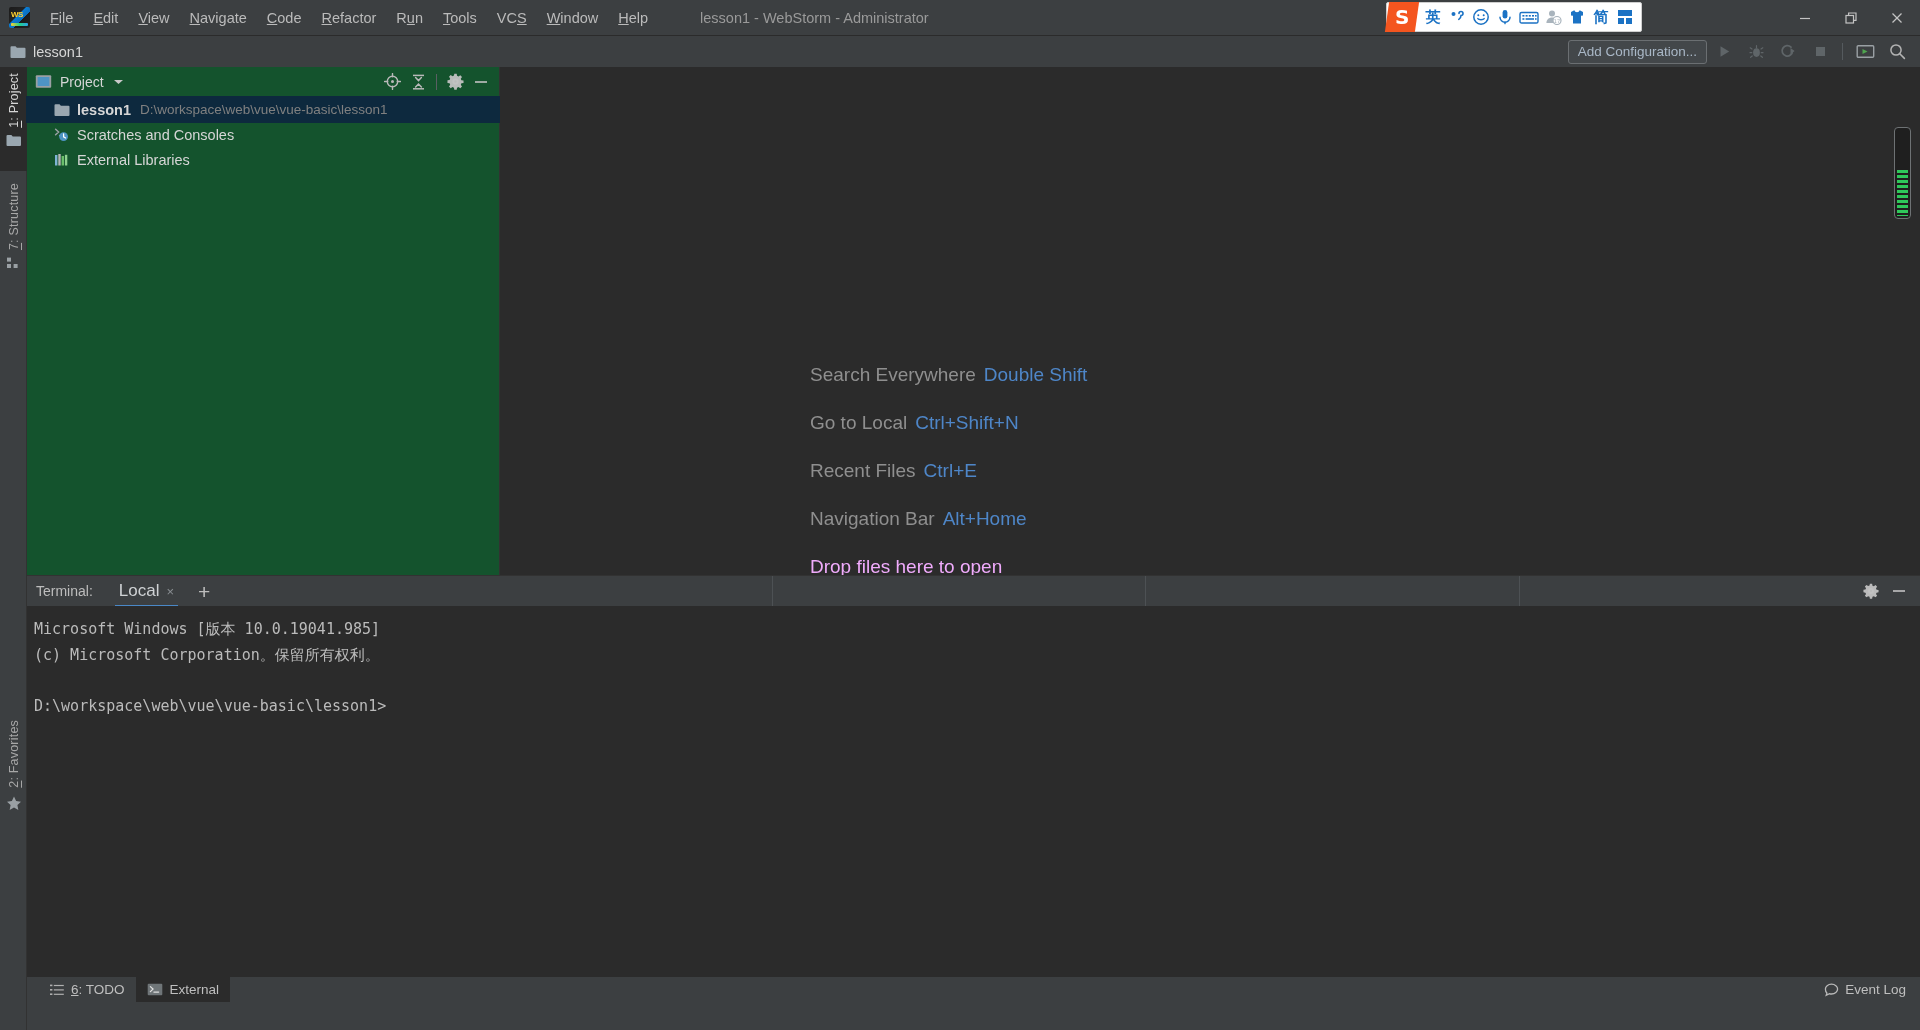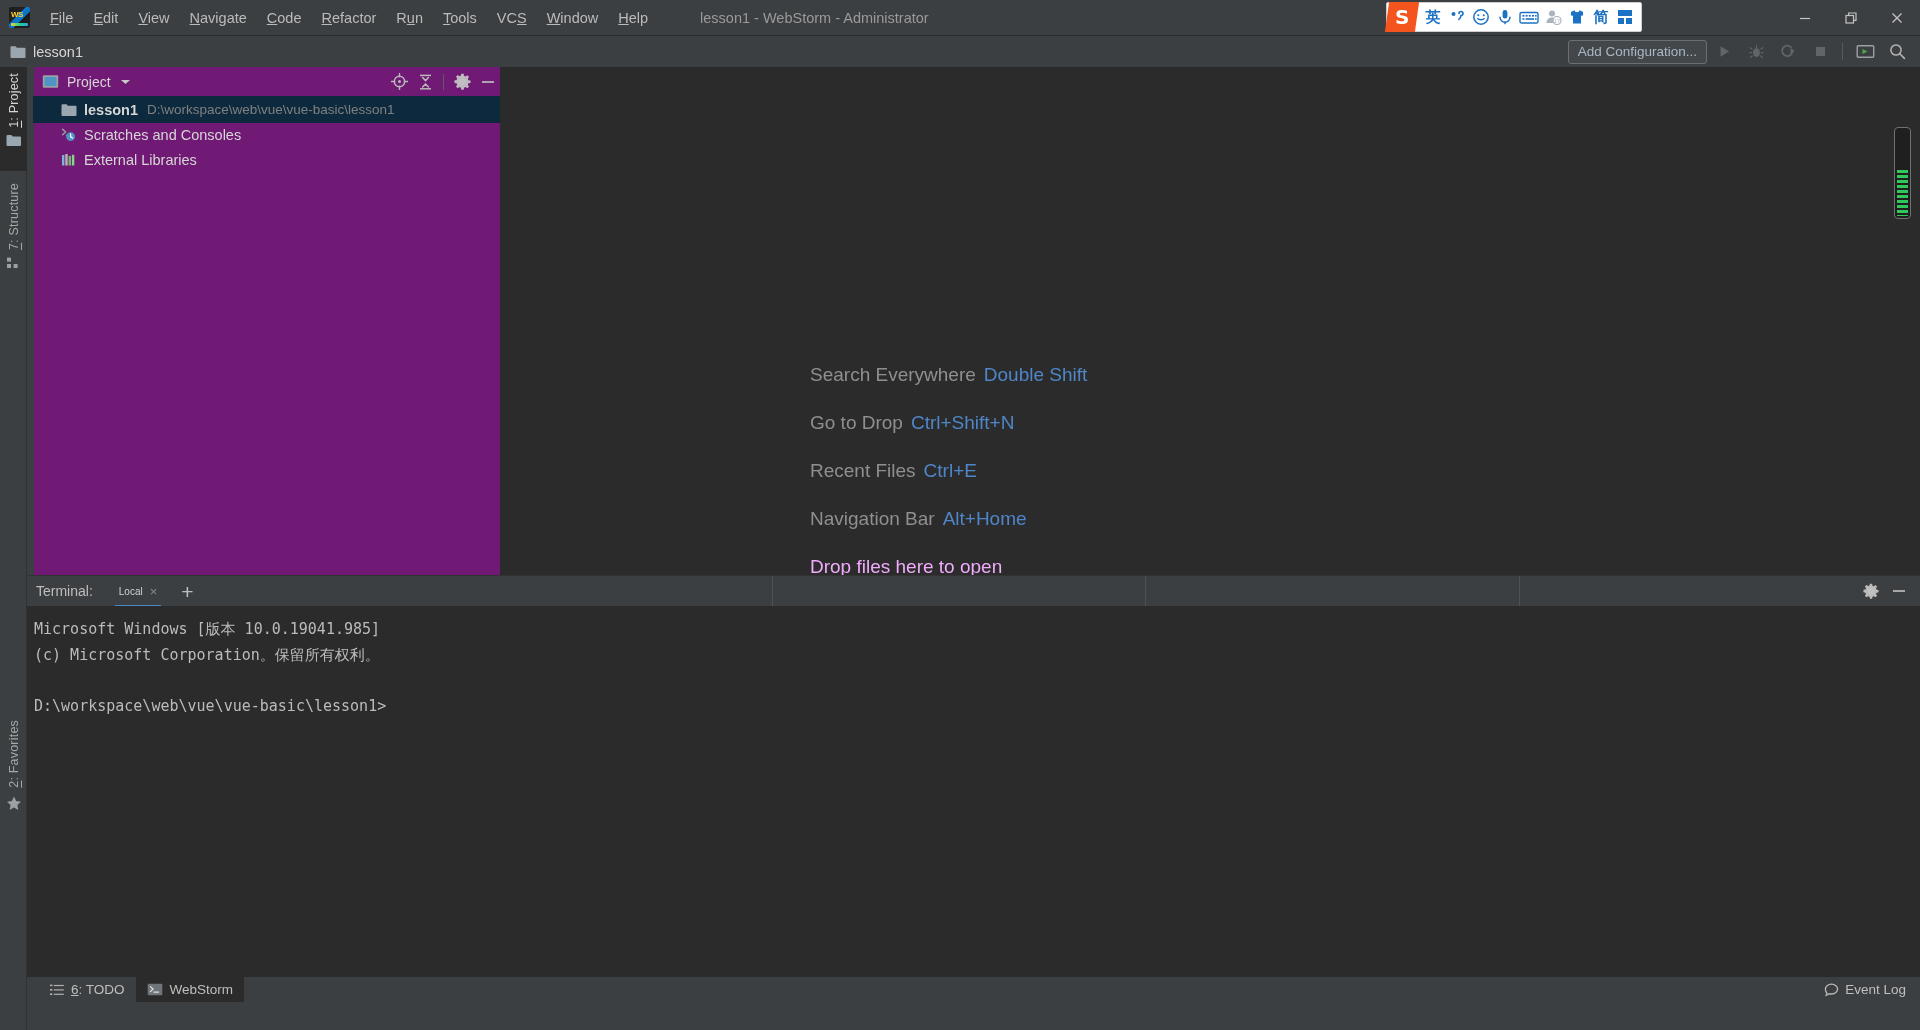--- a/index.html
+++ b/index.html
@@ -103,22 +103,22 @@
   .vtab .vlabel {
     writing-mode: vertical-rl; transform: rotate(180deg);
     font-size: 12.5px; color: #a7a7a7; white-space: nowrap; letter-spacing: .2px;
   }
   .vtab .vlabel .mn { text-decoration: underline; }
   .vtab.active { background: #2b2b2b; }
   .vtab.active .vlabel { color: #d6d6d6; }
 
   
   .project-panel {
-    position: absolute; left: 34px; top: 67px; width: 473px; height: 508px;
-    background: #701a75; border-right: 1px solid #323232;
+    position: absolute; left: 27px; top: 67px; width: 473px; height: 508px;
+    background: #14532d; border-right: 1px solid #323232;
   }
   .pp-header { height: 29px; display: flex; align-items: center; padding: 0 6px 0 8px; }
   .pp-title { color: #d6d6d6; font-size: 14px; margin-left: 8px; }
   .pp-actions { margin-left: auto; display: flex; align-items: center; gap: 2px; }
   .pp-ico { width: 24px; height: 24px; display:flex; align-items:center; justify-content:center; }
   .pp-vsep { width: 1px; height: 16px; background: #5a5f63; margin: 0 4px; }
 
   .tree { padding-top: 1px; }
   .tree-row {
     height: 25px; display: flex; align-items: center; padding-left: 27px; gap: 7px;
@@ -154,21 +154,21 @@
     height: 31px; background: #3c3f41; display: flex; align-items: center;
     border-top: 1px solid #323232;
     position: relative;
   }
   .term-colsep { position: absolute; top: 0; bottom: 0; width: 1px; background: #4d5154; }
   .term-label { color: #bdbdbd; font-size: 14px; margin-left: 9px; }
   .term-tab {
     margin-left: 22px; height: 31px; display: flex; align-items: center; gap: 7px;
     position: relative; padding: 0 4px;
   }
-  .term-tab .tt-name { color: #cfd2d4; font-size: 10px; }
+  .term-tab .tt-name { color: #cfd2d4; font-size: 17px; }
   .term-tab.active::after {
     content: ""; position: absolute; left: 0; right: 0; bottom: 0; height: 2px; background: #4a88c7;
   }
   .term-x { color: #8a8f93; font-size: 13px; line-height: 1; }
   .term-plus { margin-left: 20px; color: #bdbdbd; font-size: 21px; line-height: 1; font-weight: 300; }
   .term-hdr-right { margin-left: auto; display: flex; align-items: center; gap: 2px; padding-right: 8px; }
   .thr-ico { width: 26px; height: 26px; display:flex; align-items:center; justify-content:center; }
 
   .term-body {
     position: absolute; left: 0; top: 31px; right: 0; bottom: 0;
@@ -465,21 +465,21 @@
       </div>
     </div>
   </div>
 
   <div class="editor-area">
     <div class="tips">
       <div class="tip-row">
         <span class="tip-label">Search Everywhere</span><span class="tip-key">Double Shift</span>
       </div>
       <div class="tip-row">
-        <span class="tip-label">Go to Drop</span><span class="tip-key">Ctrl+Shift+N</span>
+        <span class="tip-label">Go to Local</span><span class="tip-key">Ctrl+Shift+N</span>
       </div>
       <div class="tip-row">
         <span class="tip-label">Recent Files</span><span class="tip-key">Ctrl+E</span>
       </div>
       <div class="tip-row">
         <span class="tip-label">Navigation Bar</span><span class="tip-key">Alt+Home</span>
       </div>
       <div class="tip-drop">Drop files here to open</div>
     </div>
 
@@ -538,21 +538,21 @@
       <span class="tw-name"><span class="mn">6</span>: TODO</span>
     </div>
     <div class="tw-tab active">
       <span>
         <svg width="16" height="13" viewBox="0 0 16 13">
             <rect x="0.7" y="0.7" width="14.6" height="11.6" rx="1" fill="#6f7578"></rect>
             <path d="M3.4 3.6 6 6.1 3.4 8.6" stroke="#e0e0e0" stroke-width="1.3" fill="none" stroke-linecap="round"></path>
             <line x1="6.9" y1="9.1" x2="11.6" y2="9.1" stroke="#e0e0e0" stroke-width="1.3" stroke-linecap="round"></line>
           </svg>
       </span>
-      <span class="tw-name">WebStorm</span>
+      <span class="tw-name">External</span>
     </div>
     <div class="tw-right">
       <span>
         <svg width="15" height="14" viewBox="0 0 15 14">
             <path d="M7.5 1.2c3.5 0 6.1 2.2 6.1 4.9s-2.6 4.9-6.1 4.9c-.7 0-1.4-.1-2-.25L2.2 12.3l.7-2.2C1.8 9.2 1.4 8.1 1.4 6.1c0-2.7 2.6-4.9 6.1-4.9z" stroke="#b9b9b9" stroke-width="1.3" fill="none"></path>
           </svg>
       </span>
       <span class="event-log">Event Log</span>
     </div>
   </div>

